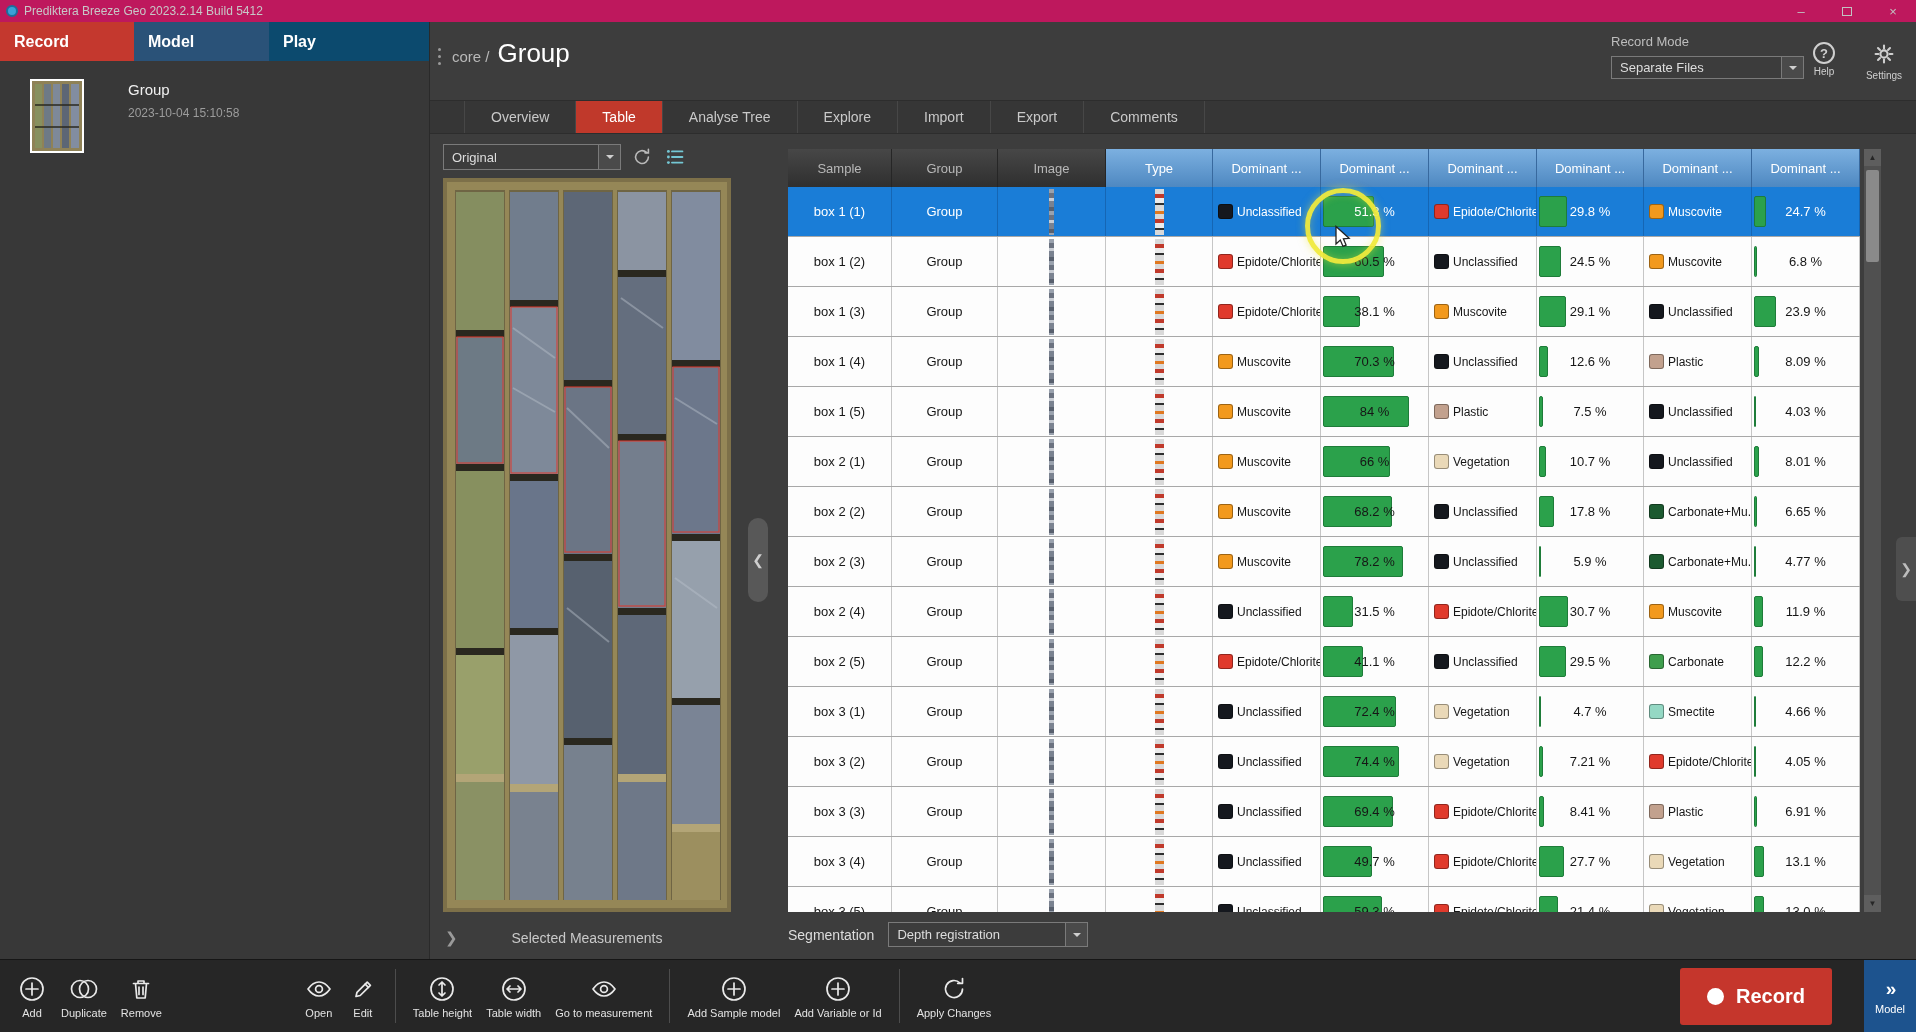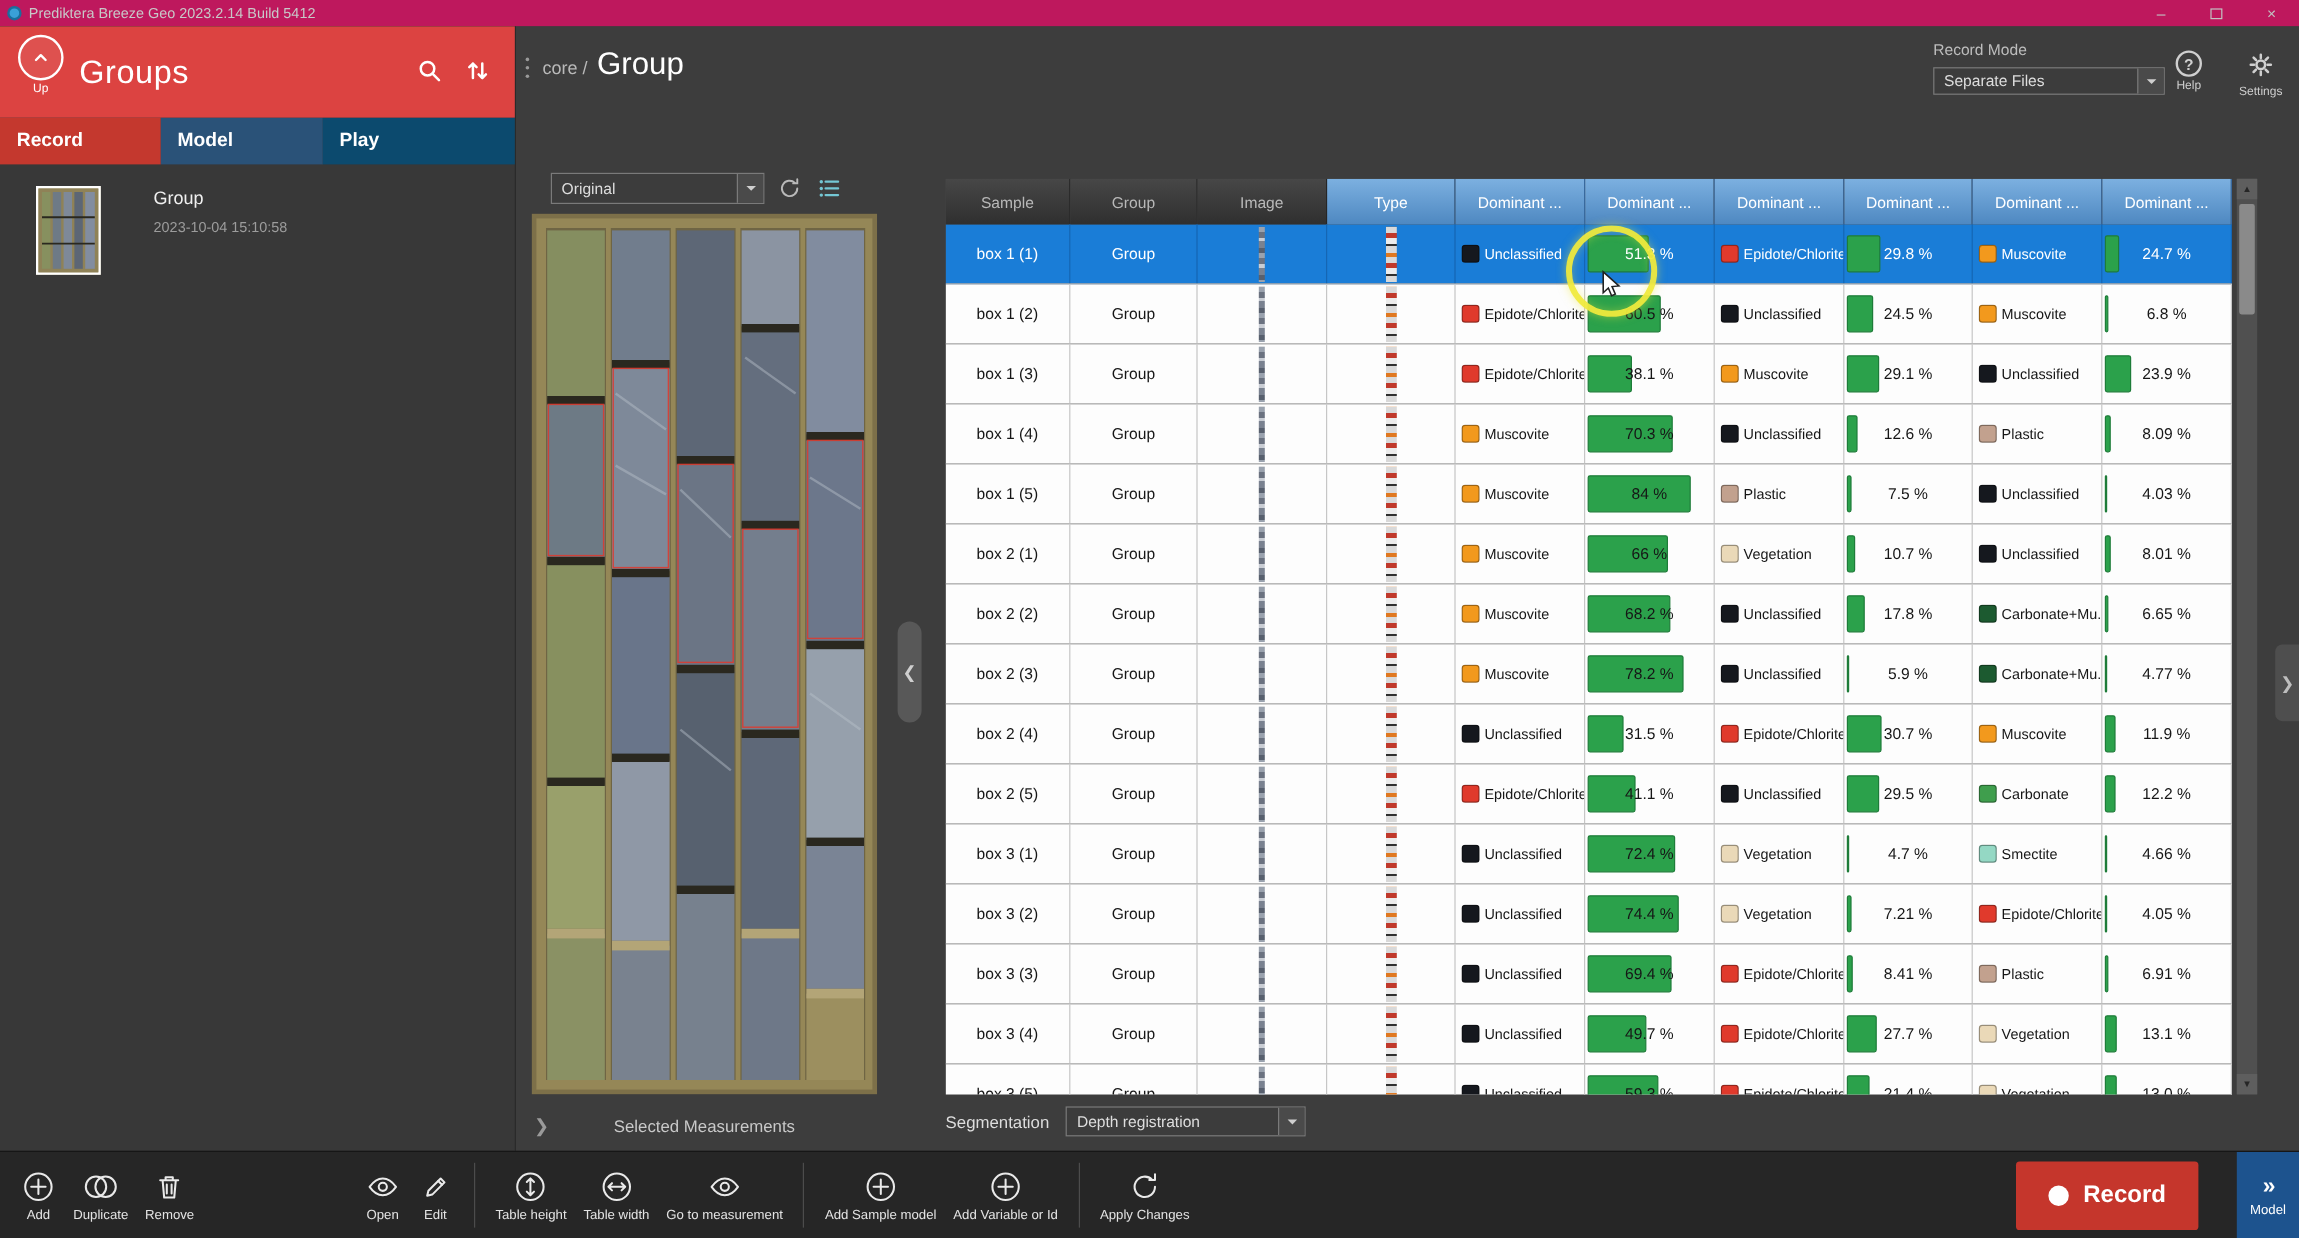--- a/index.html
+++ b/index.html
@@ -46,21 +46,21 @@
   .top-icons{position:absolute;right:10px;top:20px;display:flex;gap:16px;}
   .top-icon-btn{display:flex;flex-direction:column;align-items:center;gap:2px;color:#cfcfcf;font-size:10px;width:44px;}
   .help-circle{width:22px;height:22px;border:2px solid #cfcfcf;border-radius:50%;display:flex;align-items:center;justify-content:center;font-size:13px;font-weight:bold;color:#cfcfcf;}
 
   .main-tabs{position:absolute;left:0;top:78px;right:0;height:34px;background:#363636;border-top:1px solid #2d2d2d;border-bottom:1px solid #2d2d2d;display:flex;padding-left:34px;}
   .main-tab{padding:0 26px;line-height:32px;font-size:14px;color:#c9c9c9;border-right:1px solid #474747;}
   .main-tab:first-child{border-left:1px solid #474747;}
   .main-tab.active{background:#c0392b;color:#fff;}
 
   
-  .viewer-controls{position:absolute;left:29px;top:122px;display:flex;align-items:center;gap:8px;}
+  .viewer-controls{position:absolute;left:13px;top:122px;display:flex;align-items:center;gap:8px;}
   .selectbox{display:flex;align-items:stretch;background:#3c3c3c;border:1px solid #7a7a7a;height:26px;}
   .sel-text{flex:1;padding:0 8px;font-size:13px;color:#ddd;display:flex;align-items:center;white-space:nowrap;overflow:hidden;}
   .sel-btn{width:22px;background:#4a4a4a;border-left:1px solid #7a7a7a;display:flex;align-items:center;justify-content:center;}
   .sel-btn::after{content:"";border:4px solid transparent;border-top-color:#cfcfcf;margin-top:4px;}
   .viewer-select{width:178px;}
   .icon-round{width:26px;height:26px;display:flex;align-items:center;justify-content:center;}
   .core-image{position:absolute;left:13px;top:156px;width:288px;height:734px;}
   .selected-measurements{position:absolute;left:13px;top:898px;width:288px;height:36px;display:flex;align-items:center;justify-content:center;color:#c9c9c9;font-size:14px;}
   .sm-chevron{position:absolute;left:2px;color:#9a9a9a;font-size:15px;}
 
@@ -124,45 +124,20 @@
   <div class="win-controls">
     <span class="win-btn">–</span>
     <span class="win-btn">
         <i class="win-max-glyph"></i>
       </span>
     <span class="win-btn">×</span>
   </div>
 </div>
 
 <div class="sidebar">
-  <div class="s-header">
-    <div class="up-btn">
-      <div class="up-circle">
-        <svg width="20" height="20" viewBox="0 0 30 30">
-            <path d="M9 18l6-6 6 6" stroke="#fff" stroke-width="3" fill="none" stroke-linecap="round" stroke-linejoin="round"></path>
-          </svg>
-      </div>
-      <div class="up-label">Up</div>
-    </div>
-    <div class="s-title">Groups</div>
-    <div class="s-hicons">
-      <span>
-        <svg width="26" height="26" viewBox="0 0 30 30" fill="none" stroke="#fff" stroke-width="2.4" stroke-linecap="round">
-            <circle cx="13" cy="13" r="6.5"></circle>
-            <path d="M18 18l6 6"></path>
-          </svg>
-      </span>
-      <span>
-        <svg width="26" height="26" viewBox="0 0 30 30" fill="none" stroke="#fff" stroke-width="2.4" stroke-linecap="round" stroke-linejoin="round">
-            <path d="M10.5 22V8M7 11.5L10.5 8l3.5 3.5"></path>
-            <path d="M19.5 8v14M16 18.5l3.5 3.5 3.5-3.5"></path>
-          </svg>
-      </span>
-    </div>
-  </div>
   <div class="s-tabs">
       <div class="side-tab record active">Record</div>
       <div class="side-tab model">Model</div>
       <div class="side-tab play">Play</div>
     </div>
   <div>
       <div class="side-item">
         <div class="thumb">
           <svg viewBox="0 0 50 70" width="50" height="70">
             <rect width="50" height="70" fill="#8f8257"></rect>
@@ -211,20 +186,29 @@
       <span>
         <svg width="24" height="24" viewBox="0 0 30 30" fill="none" stroke="#cfcfcf" stroke-width="2.6" stroke-linecap="round">
             <circle cx="15" cy="15" r="4.5"></circle>
             <path d="M15 4.5v3.5M15 22v3.5M4.5 15H8M22 15h3.5M7.5 7.5L10 10M20 20l2.5 2.5M22.5 7.5L20 10M10 20l-2.5 2.5"></path>
           </svg>
       </span>
       <span>Settings</span>
     </div>
   </div>
 
+  <div class="main-tabs">
+      <div class="main-tab">Overview</div>
+      <div class="main-tab active">Table</div>
+      <div class="main-tab">Analyse Tree</div>
+      <div class="main-tab">Explore</div>
+      <div class="main-tab">Import</div>
+      <div class="main-tab">Export</div>
+      <div class="main-tab">Comments</div>
+    </div>
 
   <div class="viewer-controls">
     <div class="selectbox viewer-select">
       <span class="sel-text">Original</span>
       <span class="sel-btn"></span>
     </div>
     <span class="icon-round">
       <svg width="24" height="24" viewBox="0 0 30 30" fill="none" stroke="#b9b9b9" stroke-width="2" stroke-linecap="round">
           <path d="M23 15a8 8 0 1 1-2.4-5.7"></path>
           <path d="M23 5.5v4.3h-4.3"></path>

